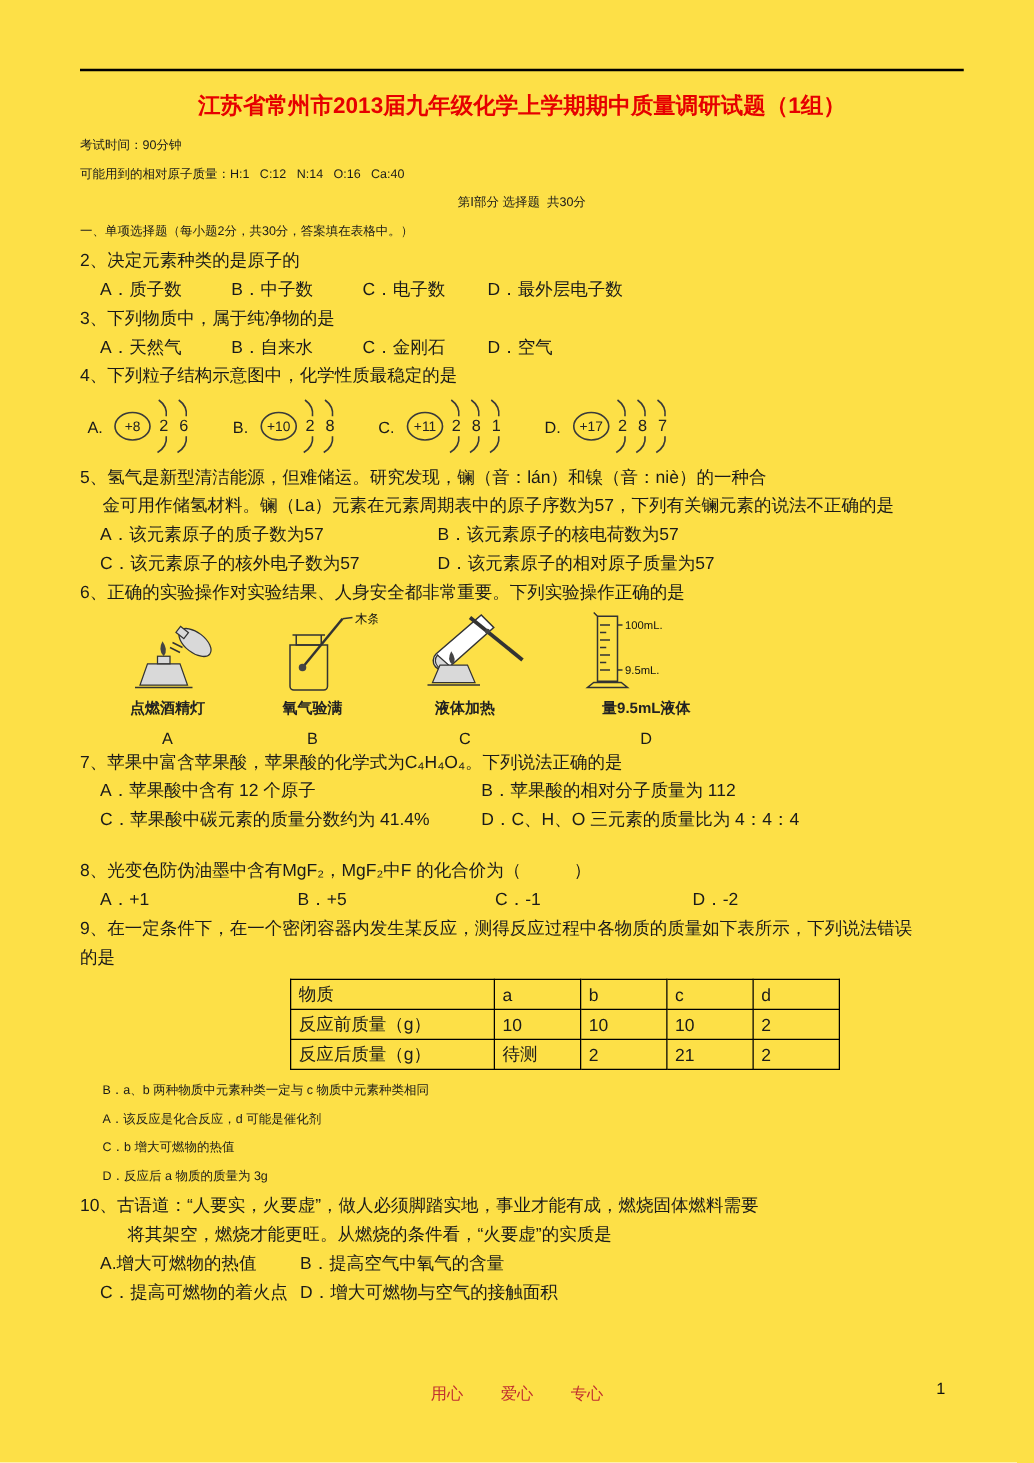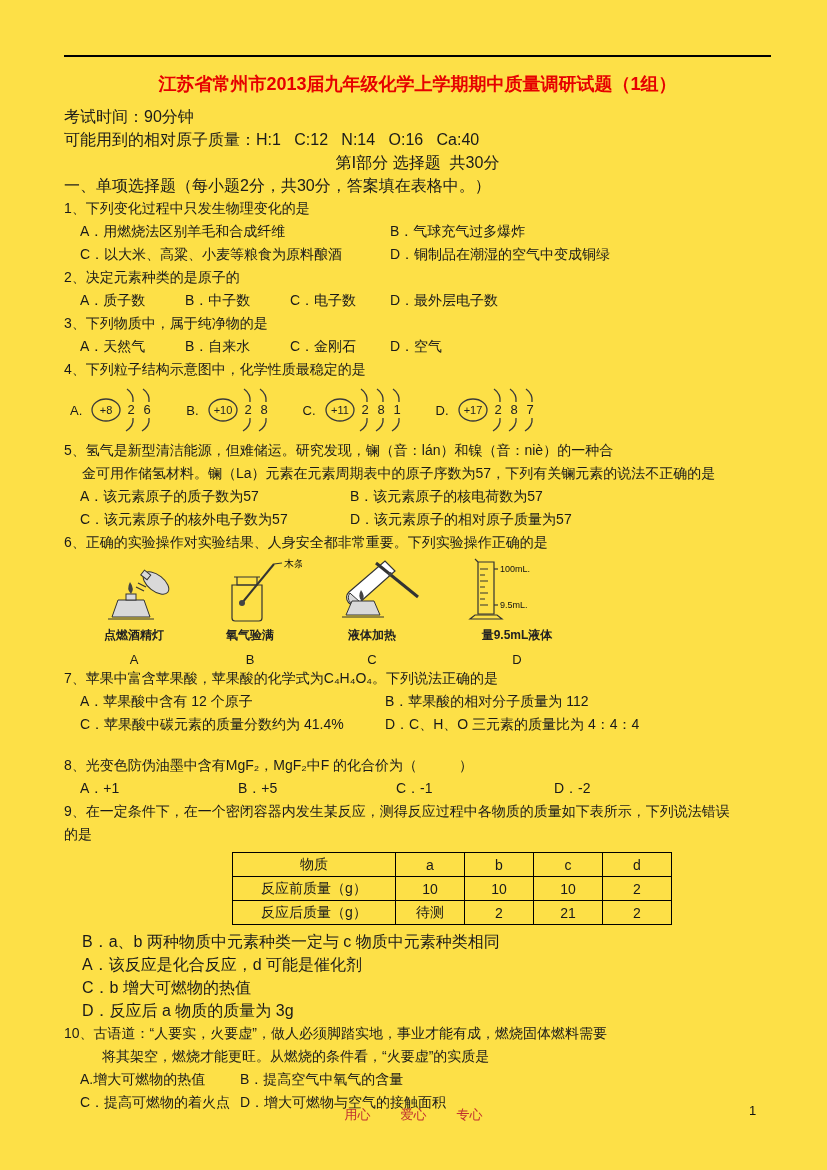--- a/index.html
+++ b/index.html
@@ -1,21 +1,21 @@
 <!DOCTYPE html>
 <html><head>
 <meta charset="utf-8">
 <style>
   html,body{margin:0;padding:0;background:#fff;}
   .page{position:relative;width:827px;height:1170px;background:#fde047;overflow:hidden;
         font-family:"Liberation Sans","DejaVu Sans",sans-serif;color:#1a1a1a;}
   .content{margin-left:64px;width:707px;}
   .top-rule{margin-top:55px;border-top:2px solid #000;width:707px;}
   .title{margin:14px 0 8px 0;font-size:18px;font-weight:bold;color:#e60000;text-align:center;line-height:26px;}
-  .line{margin:0;font-size:16px;line-height:23px;white-space:pre-wrap;}
+  .line{margin:0;font-size:10px;line-height:23px;white-space:pre-wrap;}
   .center{text-align:center;}
   .stem{margin:0;font-size:14px;line-height:23px;white-space:pre-wrap;}
   .indent1{padding-left:18px;}
   .indent2{padding-left:38px;}
   .optrow{display:flex;font-size:14px;line-height:23px;padding-left:16px;}
   .optrow .o{flex:0 0 auto;}
   .w310{width:310px;} .w305{width:305px;} .w270{width:270px;}
   .w105{width:105px;} .w100{width:100px;} .w158{width:158px;} .w160{width:160px;}
   .gap-before{margin-top:18px;}
   
@@ -29,50 +29,39 @@
   .figrow{display:flex;align-items:flex-end;gap:14px;padding-left:20px;margin-top:3px;}
   .fig{display:flex;flex-direction:column;align-items:center;justify-content:flex-end;}
   .figcap{font-size:12px;font-weight:600;color:#222;margin-top:2px;white-space:nowrap;}
   .figlet{font-size:13px;margin-top:8px;}
   .sk{fill:none;stroke:#333;stroke-width:1.2;}
   .skf{fill:#d9d9d9;stroke:#333;stroke-width:1;}
   .skd{fill:#444;stroke:none;}
   .svgtx{font-size:9px;fill:#111;}
   
   table.mass{border-collapse:collapse;margin:6px 0 5px 168px;}
-  table.mass td{border:1px solid #000;text-align:center;font-size:14px;height:21px;padding:1px 6px;}
+  table.mass td{border:1px solid #000;text-align:left;font-size:14px;height:21px;padding:1px 6px;}
   td.c0{width:150px;} td.cn{width:56px;}
   
   .footer{position:absolute;top:1106px;left:0;width:827px;display:flex;justify-content:center;gap:30px;
           font-size:13px;color:#c03030;}
   .pagenum{position:absolute;top:1103px;left:749px;font-size:13px;color:#111;}
 </style>
 </head>
 <body>
 
 <div class="page">
   <div class="content">
     <div class="top-rule"></div>
     <h1 class="title">江苏省常州市2013届九年级化学上学期期中质量调研试题（1组）</h1>
     <p class="line">考试时间：90分钟</p>
     <p class="line">可能用到的相对原子质量：H:1   C:12   N:14   O:16   Ca:40</p>
     <p class="line center">第Ⅰ部分 选择题  共30分</p>
     <p class="line">一、单项选择题（每小题2分，共30分，答案填在表格中。）</p>
 
-    <div>
-      <p class="stem">1、下列变化过程中只发生物理变化的是</p>
-      <div class="optrow">
-        <span class="o w310">A．用燃烧法区别羊毛和合成纤维</span>
-        <span class="o">B．气球充气过多爆炸</span>
-      </div>
-      <div class="optrow">
-        <span class="o w310">C．以大米、高粱、小麦等粮食为原料酿酒</span>
-        <span class="o">D．铜制品在潮湿的空气中变成铜绿</span>
-      </div>
-    </div>
 
     <div>
       <p class="stem">2、决定元素种类的是原子的</p>
       <div class="optrow">
         <span class="o w105">A．质子数</span>
         <span class="o w105">B．中子数</span>
         <span class="o w100">C．电子数</span>
         <span class="o">D．最外层电子数</span>
       </div>
     </div>

